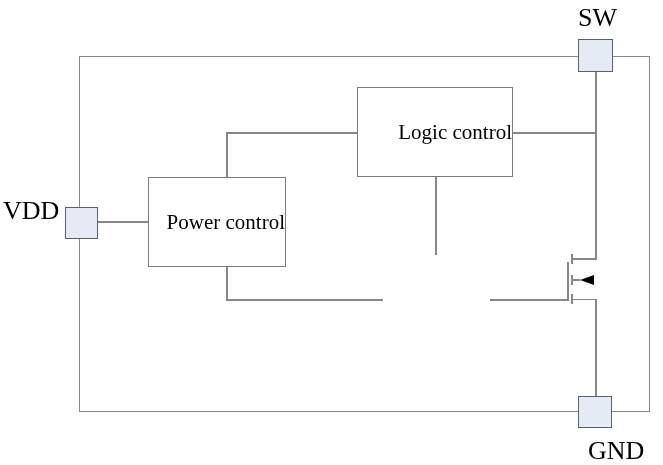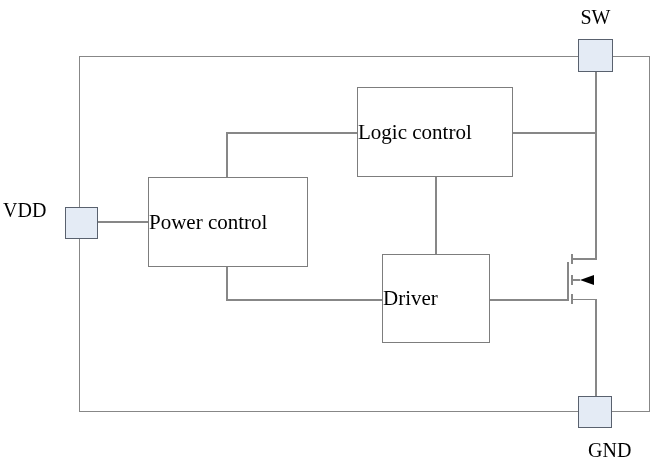--- a/index.html
+++ b/index.html
@@ -20,33 +20,33 @@
 
   
   .wh { position: absolute; height: 1.5px; background: var(--wire, #878787); }
   .wv { position: absolute; width: 1.5px;  background: var(--wire, #878787); }
 
   
   .block {
     position: absolute;
     background: var(--block-fill, #ffffff);
     border: 1.4px solid var(--block-border, #7d7d7d);
-    display: flex; align-items: center; justify-content: flex-start;
+    display: flex; align-items: center; justify-content: flex-end;
     font-size: 21px; white-space: nowrap;
   }
 
   
   .pad {
     position: absolute;
     background: var(--pad-fill, #e4ebf5);
     border: 1.8px solid var(--pad-border, #59616e);
   }
 
   
-  .pin-label { position: absolute; font-size: 20px; line-height: 25px; white-space: nowrap; }
+  .pin-label { position: absolute; font-size: 26px; line-height: 25px; white-space: nowrap; }
 
   
   .mosfet { position: absolute; left: 560px; top: 248px; width: 40px; height: 60px; }
   .mosfet .bar { position: absolute; background: var(--wire, #878787); }
   .arrow-left {
     position: absolute; width: 0; height: 0;
     border-top: 5.5px solid transparent;
     border-bottom: 5.5px solid transparent;
     border-right: 14px solid var(--arrow, #000000);
   }
@@ -64,28 +64,25 @@
   <div class="wh" style="left:513px;top:132.3px;width:83.5px"></div>
   <div class="wv" style="left:435.3px;top:176px;height:79px"></div>
   <div class="wv" style="left:226.3px;top:266px;height:34.7px"></div>
   <div class="wh" style="left:226.3px;top:299.25px;width:156.5px"></div>
   <div class="wh" style="left:490px;top:299.25px;width:78.5px"></div>
   <div class="wv" style="left:595.3px;top:70px;height:190px"></div>
   <div class="wh" style="left:572px;top:258.3px;width:24.5px"></div>
   <div class="wh" style="left:572px;top:298.5px;width:24.5px"></div>
   <div class="wv" style="left:595.3px;top:299px;height:99px"></div>
 
-  <div class="block" style="left:148px;top:177px;width:160px;height:90px">
+  <div class="block" style="left:148px;top:177px;width:138px;height:90px">
     <span>Power control</span>
   </div>
   <div class="block" style="left:357px;top:87px;width:156px;height:90px">
     <span>Logic control</span>
-  </div>
-  <div class="block" style="left:382px;top:254px;width:108px;height:89px">
-    <span>Driver</span>
   </div>
 
   <div class="mosfet">
     <div class="bar" style="left:7.3px;top:13.5px;width:1.5px;height:39.5px"></div>
     <div class="bar" style="left:11.3px;top:6px;width:1.5px;height:10px"></div>
     <div class="bar" style="left:11.3px;top:27px;width:1.5px;height:10px"></div>
     <div class="bar" style="left:11.3px;top:46px;width:1.5px;height:10px"></div>
     <div class="bar" style="left:12.5px;top:31.25px;width:7px;height:1.5px"></div>
     <div class="arrow-left" style="left:19.5px;top:26.5px"></div>
   </div>

